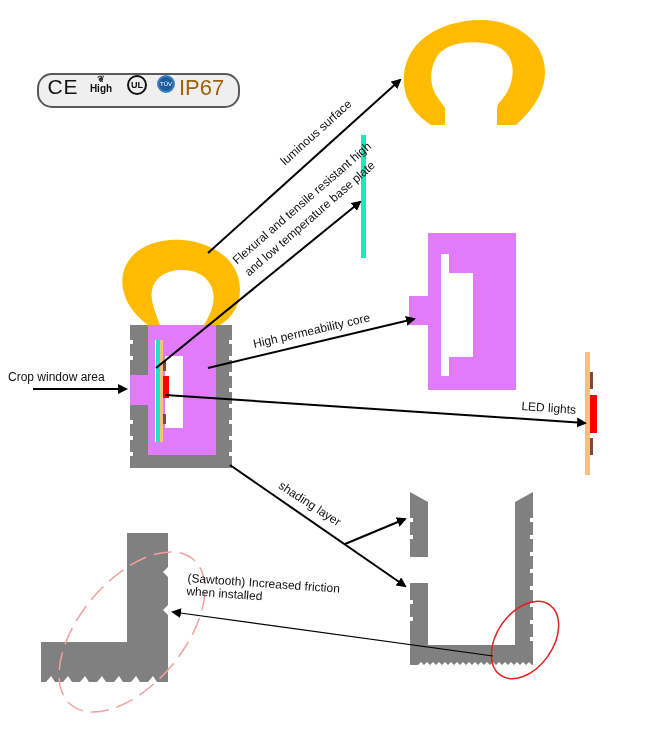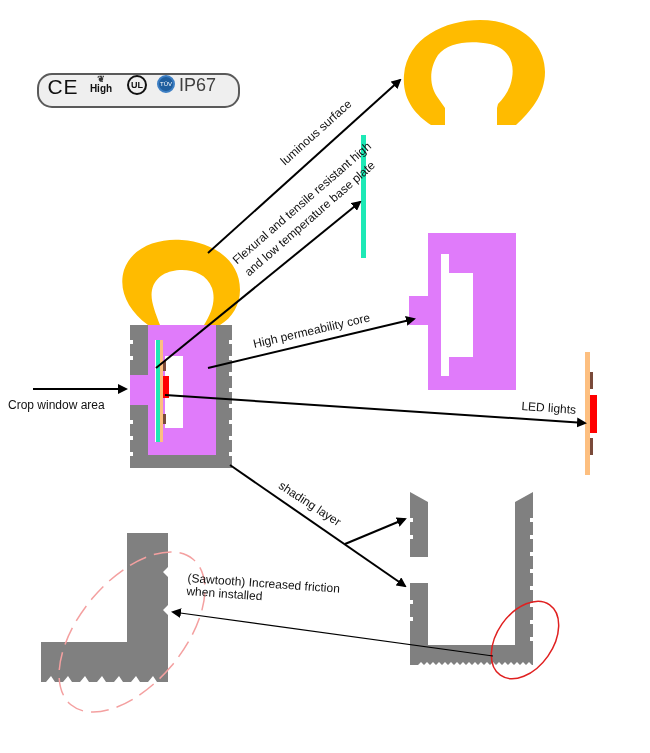--- a/index.html
+++ b/index.html
@@ -11,21 +11,21 @@
               box-sizing: border-box; display: flex; align-items: flex-start; padding-left: 6px; }
   .cert { font-family: "Liberation Sans", sans-serif; color: #111; display: inline-flex;
           align-items: center; justify-content: center; }
   .cert-ce { font-size: 21px; letter-spacing: 1px; width: 36px; }
   .cert-rohs { font-size: 10px; font-weight: bold; width: 40px; flex-direction: column; line-height: 9px; }
   .cert-rohs .leaf { font-size: 9px; color: #333; }
   .cert-ul { width: 20px; height: 20px; border: 2px solid #111; border-radius: 50%;
              font-size: 9px; font-weight: bold; box-sizing: border-box; margin: 0 10px 0 6px; }
   .cert-tuv { width: 18px; height: 18px; border-radius: 50%; background: #1f5e9e;
               border: 2px solid #3d7fc4; box-sizing: border-box; color: #fff; font-size: 6px; margin-right: 4px; }
-  .cert-ip { font-size: 18px; color: #404040; }
+  .cert-ip { font-size: 22px; color: #a16207; }
   .lbl { position: absolute; font-size: 12px; color: #111; white-space: nowrap;
          transform-origin: left bottom; line-height: 13px; }
 </style>
 </head>
 <body>
 
 <svg id="canvas" width="650" height="753" viewBox="0 0 650 753" xmlns="http://www.w3.org/2000/svg">
   <defs>
     <marker id="arrow" markerWidth="10" markerHeight="10" refX="8" refY="5" orient="auto" markerUnits="userSpaceOnUse">
       <path d="M0,0 L10,5 L0,10 Z" fill="#000"></path>
@@ -143,17 +143,17 @@
   </span>
   <span class="cert cert-ul">UL</span>
   <span class="cert cert-tuv">TÜV</span>
   <span class="cert cert-ip">IP67</span>
 </div>
 
 <div class="lbl" style="left:287px; top:155px; transform: rotate(-42deg);">luminous surface</div>
 <div class="lbl" style="left:239px; top:254px; transform: rotate(-41deg);">Flexural and tensile resistant high</div>
 <div class="lbl" style="left:251px; top:266px; transform: rotate(-41deg);">and low temperature base plate</div>
 <div class="lbl" style="left:255px; top:338px; transform: rotate(-13deg);">High permeability core</div>
-<div class="lbl" style="left:8px; top:371px;margin-top:28px;">Crop window area</div>
+<div class="lbl" style="left:8px; top:371px;">Crop window area</div>
 <div class="lbl" style="left:521px; top:400px; transform: rotate(4deg);">LED lights</div>
 <div class="lbl" style="left:276px; top:477px; transform: rotate(33deg);">shading layer</div>
 <div class="lbl" style="left:187px; top:572px; transform: rotate(4deg);">(Sawtooth) Increased friction</div>
 <div class="lbl" style="left:186px; top:585px; transform: rotate(4deg);">when installed</div>
 
 </body></html>

